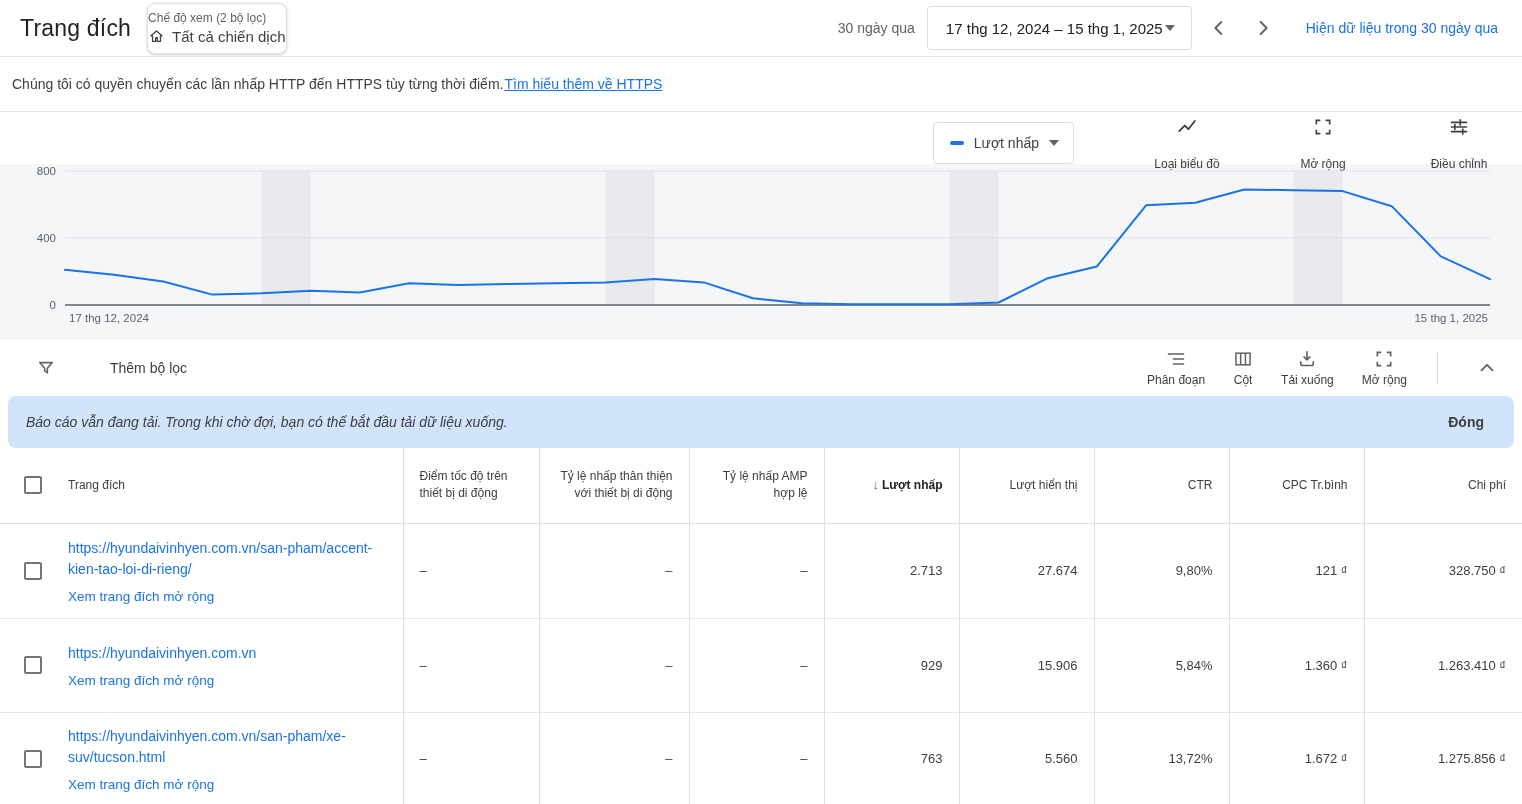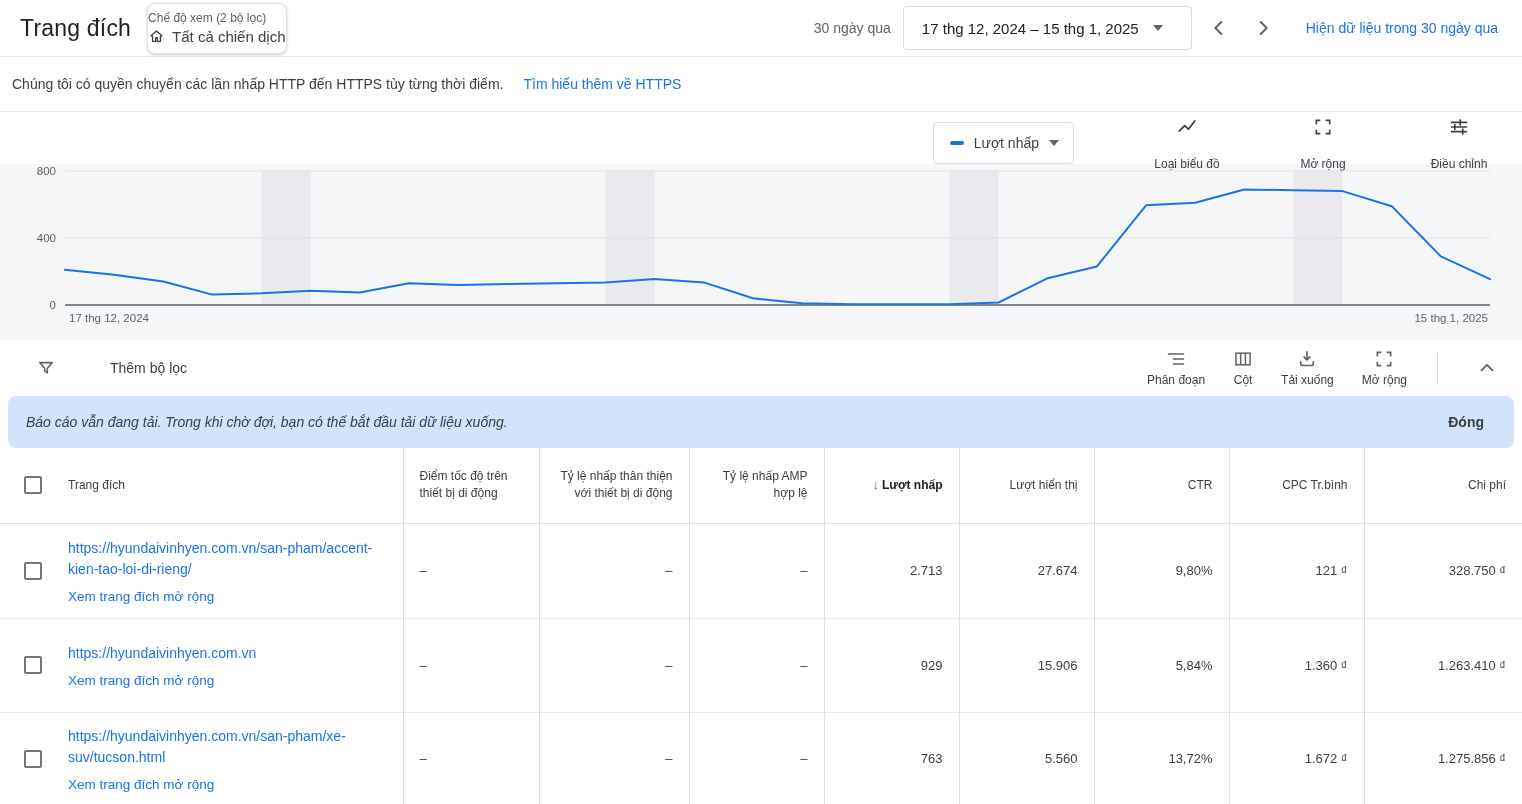--- a/index.html
+++ b/index.html
@@ -10,32 +10,32 @@
   .topbar { height:57px; display:flex; align-items:center; justify-content:space-between;
     padding:0 24px 0 20px; border-bottom:1px solid #e8eaed; }
   .topbar-left { display:flex; align-items:center; gap:16px; }
   .page-title { font-size:23px; font-weight:400; color:#202124; letter-spacing:.2px; }
   .view-chip { background:#fff; border:1px solid #e0e0e0; border-radius:8px;
     box-shadow:0 1px 3px rgba(60,64,67,.25); padding:7px 0 8px; cursor:pointer; }
   .view-chip .l1 { font-size:12px; color:#5f6368; margin-bottom:3px; }
   .view-chip .l2 { font-size:15px; color:#3c4043; display:flex; align-items:center; gap:7px; font-weight:400; }
   .topbar-right { display:flex; align-items:center; }
   .range-label { font-size:14px; color:#5f6368; margin-right:12px; }
-  .date-btn { display:flex; align-items:center; gap:14px; height:44px; padding:0 28px 0 18px;
+  .date-btn { display:flex; align-items:center; gap:2px; height:44px; padding:0 16px 0 18px;
     background:#fff; border:1px solid #dadce0; border-radius:4px; font-size:15px; color:#202124;
     font-family:inherit; cursor:pointer; }
   .caret { width:0; height:0; border-left:5px solid transparent; border-right:5px solid transparent;
     border-top:6px solid #5f6368; display:inline-block; }
   .nav-arrow { background:none; border:none; padding:6px; margin-left:10px; cursor:pointer; line-height:0; }
   .show-link { font-size:14px; color:#1a73e8; margin-left:26px; text-decoration:none; cursor:pointer; }
 
   
   .notice { height:55px; display:flex; align-items:center; padding-left:12px; font-size:14px;
     color:#3c4043; border-bottom:1px solid #e8eaed; }
-  .notice a { color:#1a73e8; margin-left:20px; cursor:pointer; }
+  .notice a { color:#1a73e8; text-decoration:underline; margin-left:1px; cursor:pointer; }
 
   
   .chart-controls { height:52px; display:flex; align-items:center; justify-content:flex-end;
     padding:10px 24px 0 0; gap:18px; }
   .legend-btn { display:flex; align-items:center; gap:10px; height:42px; min-width:138px;
     padding:0 14px 0 16px; background:#fff; border:1px solid #dadce0; border-radius:4px;
     font-size:14px; color:#3c4043; font-family:inherit; cursor:pointer; justify-content:space-between; }
   .legend-btn .dash { width:14px; height:4px; border-radius:2px; display:inline-block; }
   .legend-btn .lbl { flex:1; text-align:left; }
   .ctl-item { display:flex; flex-direction:column; align-items:center; gap:20px; min-width:78px;

